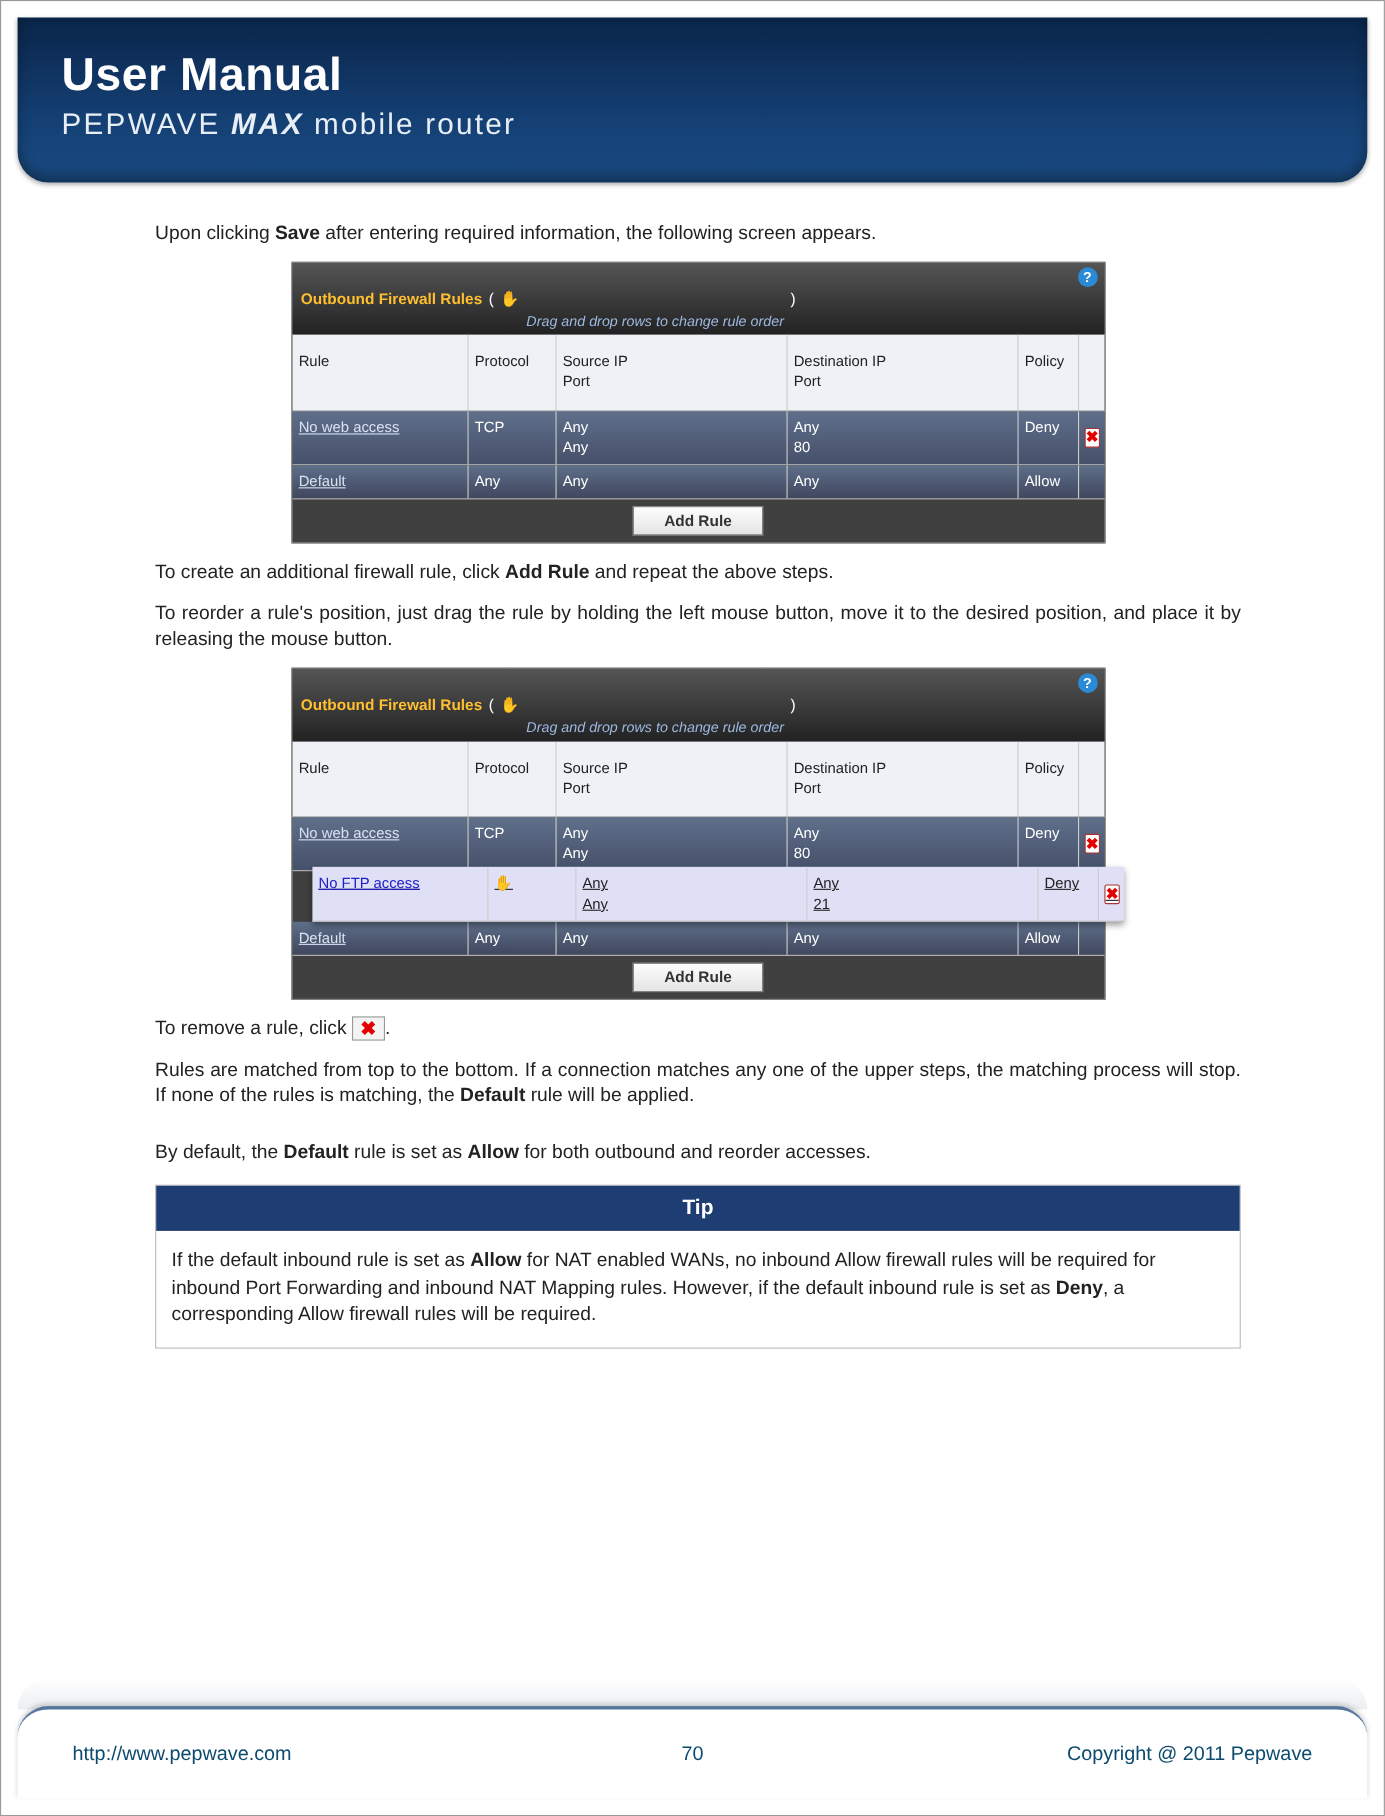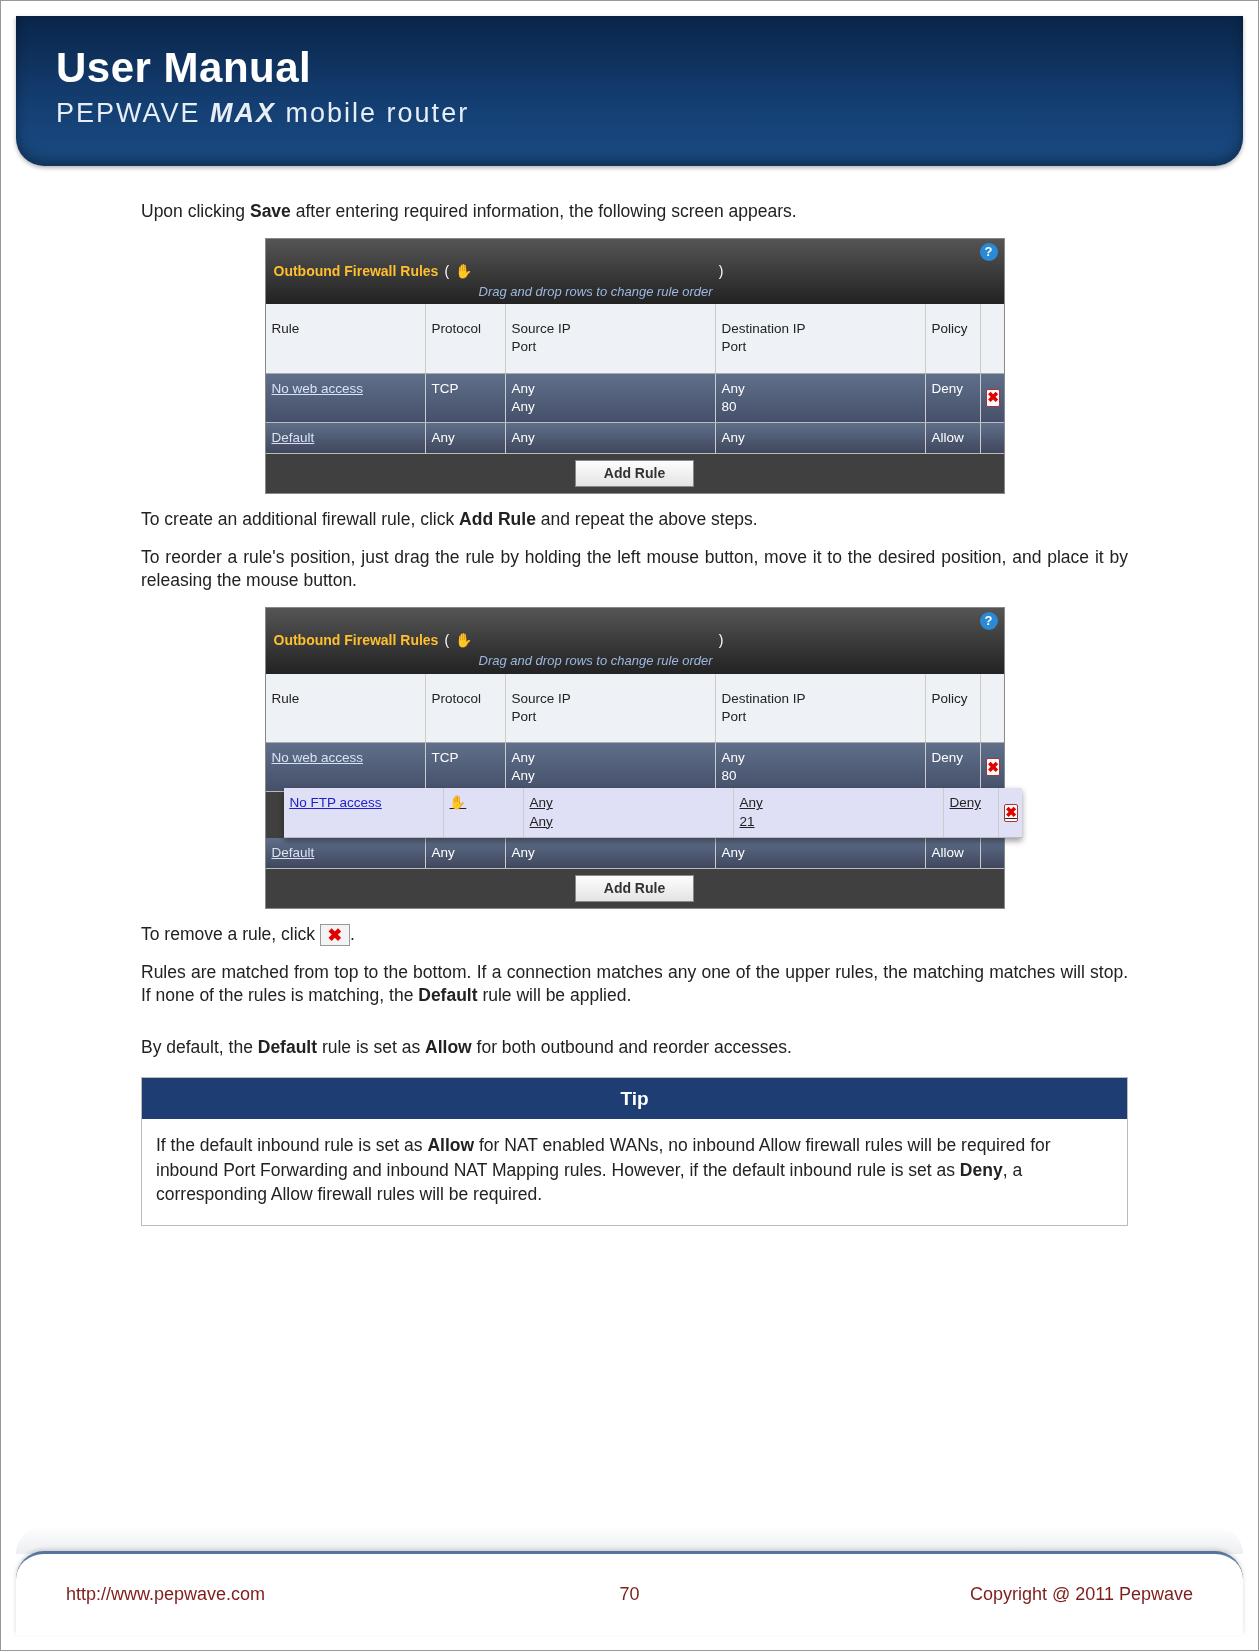--- a/index.html
+++ b/index.html
@@ -142,21 +142,21 @@
     position:absolute;
     left:15px; right:15px; bottom:15px;
     height: 84px;
     background: #fff;
     border-top: 3px solid #5b7ba3;
     border-radius: 28px 28px 0 0;
     display:flex;
     align-items:center;
     justify-content:space-between;
     padding: 0 50px;
-    color:#7f1d1d;
+    color:#0c4a6e;
     font-size:18px;
     box-shadow: 0 -2px 4px rgba(0,0,0,.15);
   }
   .footer-banner::before{
     content:"";
     position:absolute; left:0; right:0; top:-28px; height:28px;
     background: linear-gradient(180deg, rgba(10,37,73,0) 0%, rgba(10,37,73,.08) 100%);
     border-radius: 28px 28px 0 0;
   }
   .footer-banner .mid { position:absolute; left:50%; transform:translateX(-50%); }
@@ -289,21 +289,21 @@
         <span class="addbtn">Add Rule</span>
       </div>
     </div>
 
     <p>
       <span>To remove a rule, click </span>
       <span class="inline-xicon">✖</span><span>.</span>
     </p>
 
     <p class="justify">
-      <span>Rules are matched from top to the bottom.  If a connection matches any one of the upper rules, the matching matches will stop.  If none of the rules is matching, the </span><b>Default</b><span> rule will be applied.</span>
+      <span>Rules are matched from top to the bottom.  If a connection matches any one of the upper steps, the matching process will stop.  If none of the rules is matching, the </span><b>Default</b><span> rule will be applied.</span>
     </p>
 
     <p style="margin-top:28px;">
       <span>By default, the </span><b>Default</b><span> rule is set as </span><b>Allow</b><span> for both outbound and reorder accesses.</span>
     </p>
 
     <div class="tipbox">
       <div class="tiphead">Tip</div>
       <div class="tipbody">
         <span>If the default inbound rule is set as </span><b>Allow</b><span> for NAT enabled WANs, no inbound Allow firewall rules will be required for inbound Port Forwarding and inbound NAT Mapping rules.  However, if the default inbound rule is set as </span><b>Deny</b><span>, a corresponding Allow firewall rules will be required.</span>

